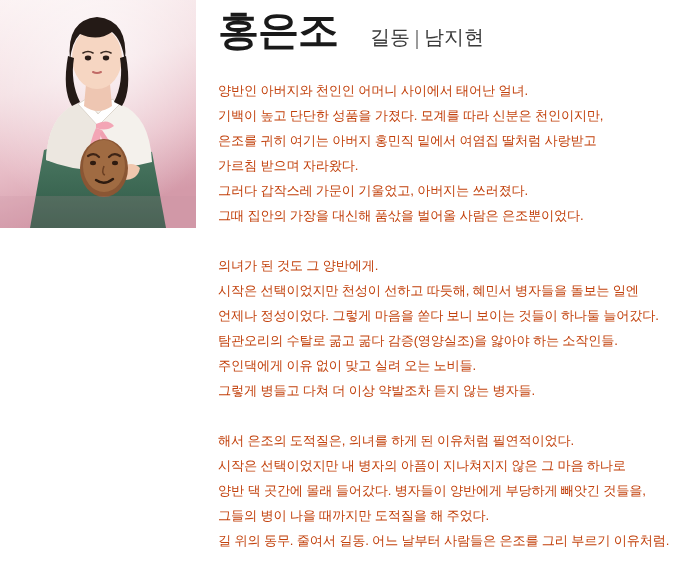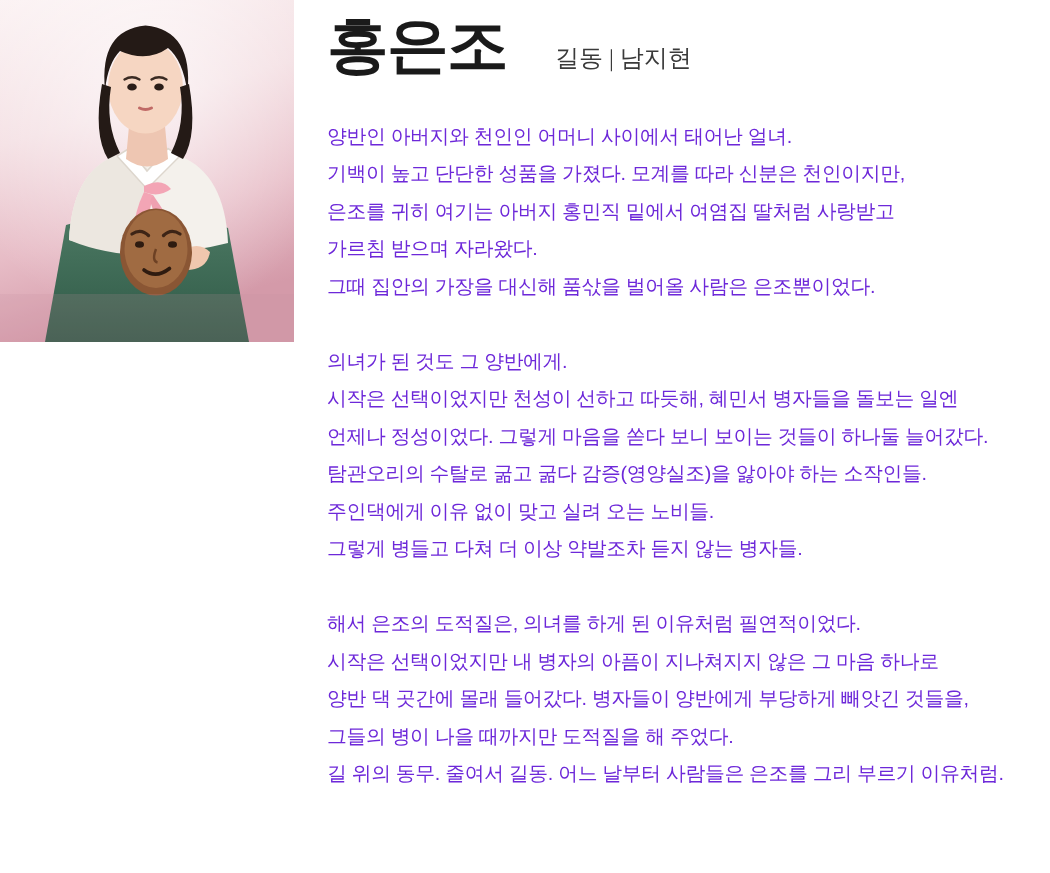--- a/index.html
+++ b/index.html
@@ -45,36 +45,36 @@
   }
   .char-name {
     font-size: 41px;
     font-weight: bold;
     letter-spacing: -1px;
     color: #1a1a1a;
     line-height: 1.1;
     font-family: "Liberation Serif", "DejaVu Serif", serif;
   }
   .char-meta {
-    font-size: 16px;
+    font-size: 20px;
     color: #3a3a3a;
     letter-spacing: 0px;
     white-space: nowrap;
     font-family: "Liberation Serif", "DejaVu Serif", serif;
   }
 
   
   .body-text {
     position: absolute;
     left: 218px;
     top: 78px;
     width: 472px;
     font-size: 13.2px;
     line-height: 25px;
-    color: #6d28d9;
+    color: #c2410c;
     letter-spacing: -0.2px;
   }
   .para {
     margin: 0 0 25px 0;
   }
   .para:last-child {
     margin-bottom: 0;
   }
   .line {
     display: block;
@@ -153,20 +153,21 @@
     <div class="char-meta">길동 | 남지현</div>
   </div>
 
   <div class="body-text">
 
     <p class="para">
       <span class="line">양반인 아버지와 천인인 어머니 사이에서 태어난 얼녀.</span>
       <span class="line">기백이 높고 단단한 성품을 가졌다. 모계를 따라 신분은 천인이지만,</span>
       <span class="line">은조를 귀히 여기는 아버지 홍민직 밑에서 여염집 딸처럼 사랑받고</span>
       <span class="line">가르침 받으며 자라왔다.</span>
+      <span class="line">그러다 갑작스레 가문이 기울었고, 아버지는 쓰러졌다.</span>
       <span class="line">그때 집안의 가장을 대신해 품삯을 벌어올 사람은 은조뿐이었다.</span>
     </p>
 
     <p class="para">
       <span class="line">의녀가 된 것도 그 양반에게.</span>
       <span class="line">시작은 선택이었지만 천성이 선하고 따듯해, 혜민서 병자들을 돌보는 일엔</span>
       <span class="line">언제나 정성이었다. 그렇게 마음을 쏟다 보니 보이는 것들이 하나둘 늘어갔다.</span>
       <span class="line">탐관오리의 수탈로 굶고 굶다 감증(영양실조)을 앓아야 하는 소작인들.</span>
       <span class="line">주인댁에게 이유 없이 맞고 실려 오는 노비들.</span>
       <span class="line">그렇게 병들고 다쳐 더 이상 약발조차 듣지 않는 병자들.</span>

